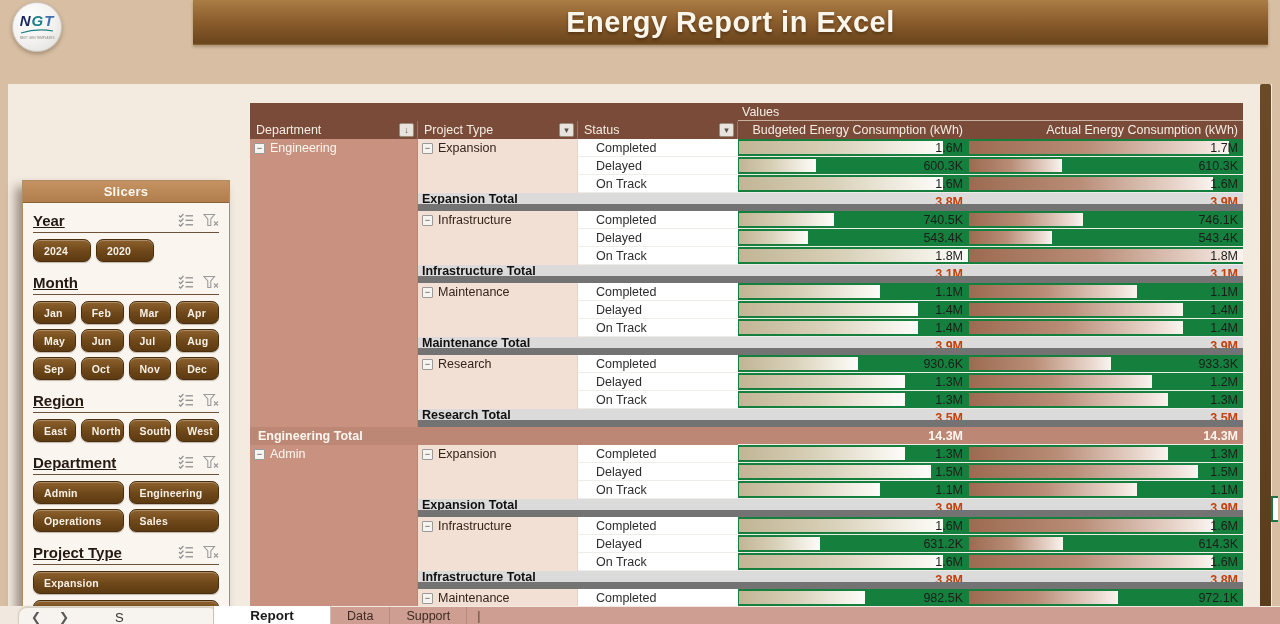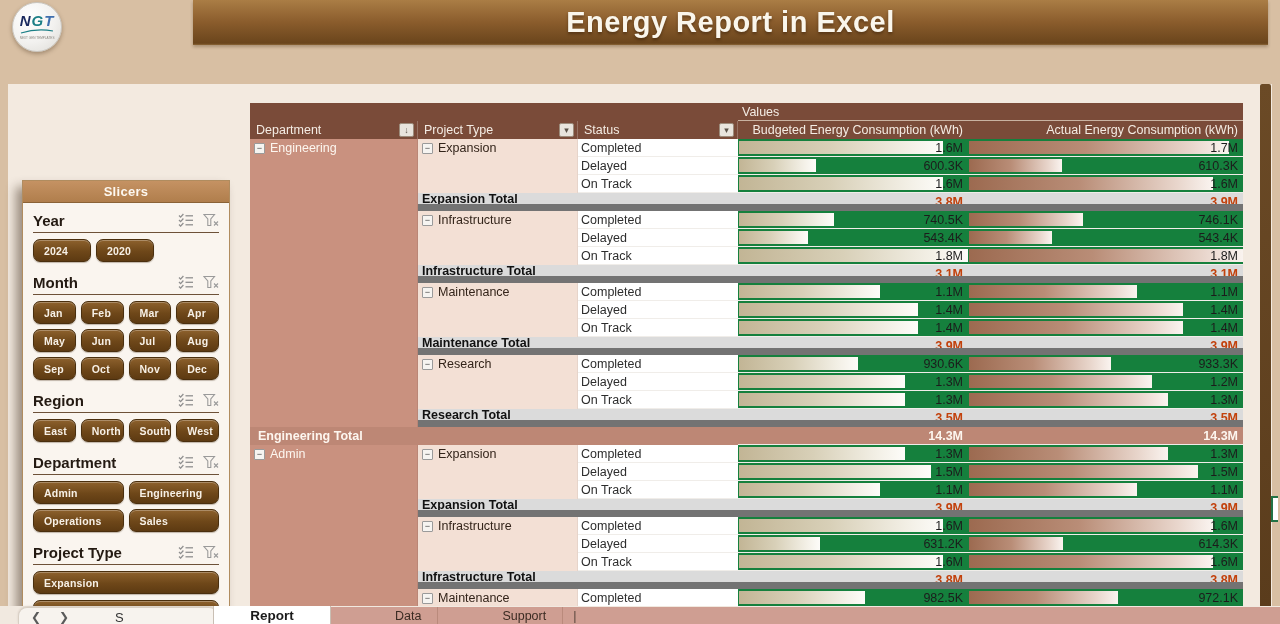--- a/index.html
+++ b/index.html
@@ -48,21 +48,21 @@
     box-shadow:-6px 7px 10px rgba(45,24,6,.45);
   }
   .slicer-header {
     height:22px; background:linear-gradient(180deg,#c59263,#b07e4c);
     color:#fdf8f0; font-size:13px; font-weight:bold; text-align:center; line-height:22px;
     letter-spacing:.3px; border-bottom:1px solid #8a6236;
   }
   .slicer-body { padding:6px 10px 0 10px; }
   .slicer-section { margin-bottom:9px; }
   .sec-title-row { display:flex; align-items:center; height:22px; }
-  .sec-title { font-size:15px; font-weight:bold; color:#241a12; flex:1; }
+  .sec-title { font-size:15px; font-weight:bold; color:#241a12; flex:1;text-decoration:underline; }
   .sec-icons { display:flex; gap:9px; align-items:center; }
   .sec-icons svg { display:block; }
   .sec-hr { border:none; border-top:1px solid #6d5138; margin:1px 0 6px 0; }
   .items { display:grid; gap:5px; }
   .items.row   { grid-template-columns:58px 58px; }
   .items.grid-4{ grid-template-columns:repeat(4,1fr); }
   .items.grid-2{ grid-template-columns:repeat(2,1fr); }
   .items.stack { grid-template-columns:1fr; gap:6px; }
   .sl-btn {
     height:23px; border-radius:7px; border:1px solid #4a2f0e;
@@ -87,21 +87,21 @@
   .hc.c-bud,.hc.c-act { justify-content:flex-end; padding-right:5px; }
   .fbtn {
     margin-left:auto; width:15px; height:14px; background:#e8e4dd; border:1px solid #9c8c7c;
     border-radius:2px; color:#5a5248; font-size:9px; line-height:12px; text-align:center; cursor:pointer;
   }
   .c { height:18px; position:relative; overflow:hidden; }
   .dept  { background:#c9917f; border-right:1px solid rgba(0,0,0,.07);
            color:#fdf7f0; display:flex; align-items:center; padding-left:4px; }
   .ptype { background:#f3e0d5; border-right:1px solid rgba(0,0,0,.05);
            color:#33241a; display:flex; align-items:center; padding-left:4px; }
-  .status{ background:#fff; color:#2d2d2d; padding-left:3px; border-bottom:1px solid #f0ede9; }
+  .status{ background:#fff; color:#2d2d2d; padding-left:18px; border-bottom:1px solid #f0ede9; }
   .num   { background:#15803d; border-bottom:1px solid #f0ede9; }
   .bar   { position:absolute; left:1px; top:2px; bottom:2px; }
   .budbar{ background:linear-gradient(90deg,#c2b595 0%,#d8d0b8 45%,#f4f1e8 85%,#fdfcf9 100%); }
   .actbar{ background:linear-gradient(90deg,#9c6a50 0%,#b98d77 45%,#e8d5cb 85%,#faf4f0 100%); }
   .nval  { position:absolute; right:5px; top:0; line-height:18px; color:#1c1c1c; }
   .nval.b{ font-weight:bold; }
   .exp {
     display:inline-block; width:11px; height:11px; margin-right:5px; flex:none;
     background:#f6f4f1; border:1px solid #9a9a9a; color:#444;
     font-size:9px; line-height:9px; text-align:center; border-radius:1px; cursor:pointer;
@@ -125,21 +125,21 @@
   .partial-tab { position:absolute; left:96px; top:0; color:#333; font-size:13px; line-height:19px; }
   .tab-active {
     position:absolute; left:213px; top:0; width:118px; height:18px; background:#fff;
     text-align:center; font-size:13.5px; font-weight:bold; color:#1a1a1a; line-height:19px;
     border-left:1px solid #c9bfb4; border-right:1px solid #c9bfb4; cursor:pointer;
   }
   .tab-strip {
     position:absolute; left:331px; top:1px; width:949px; height:17px; background:#cf9e92;
     display:flex; align-items:stretch; color:#3b2b22; font-size:12.5px;
   }
-  .tab-strip .tab { padding:0 16px; line-height:19px; border-right:1px solid #ba8a7c; cursor:pointer;margin-left:48px; }
+  .tab-strip .tab { padding:0 16px; line-height:19px; border-right:1px solid #ba8a7c; cursor:pointer; }
   .tab-strip .divider { padding:0 10px; line-height:19px; color:#5a463c; }
 </style>
 </head>
 <body>
 
 <div class="logo">
   <div class="logo-text"><span class="n">N</span><span class="g">G</span><span class="t">T</span></div>
   <svg width="36" height="6" viewBox="0 0 36 6">
       <path d="M2 5 Q18 0 34 3" stroke="#1b7f86" stroke-width="1.2" fill="none"></path>
     </svg>

